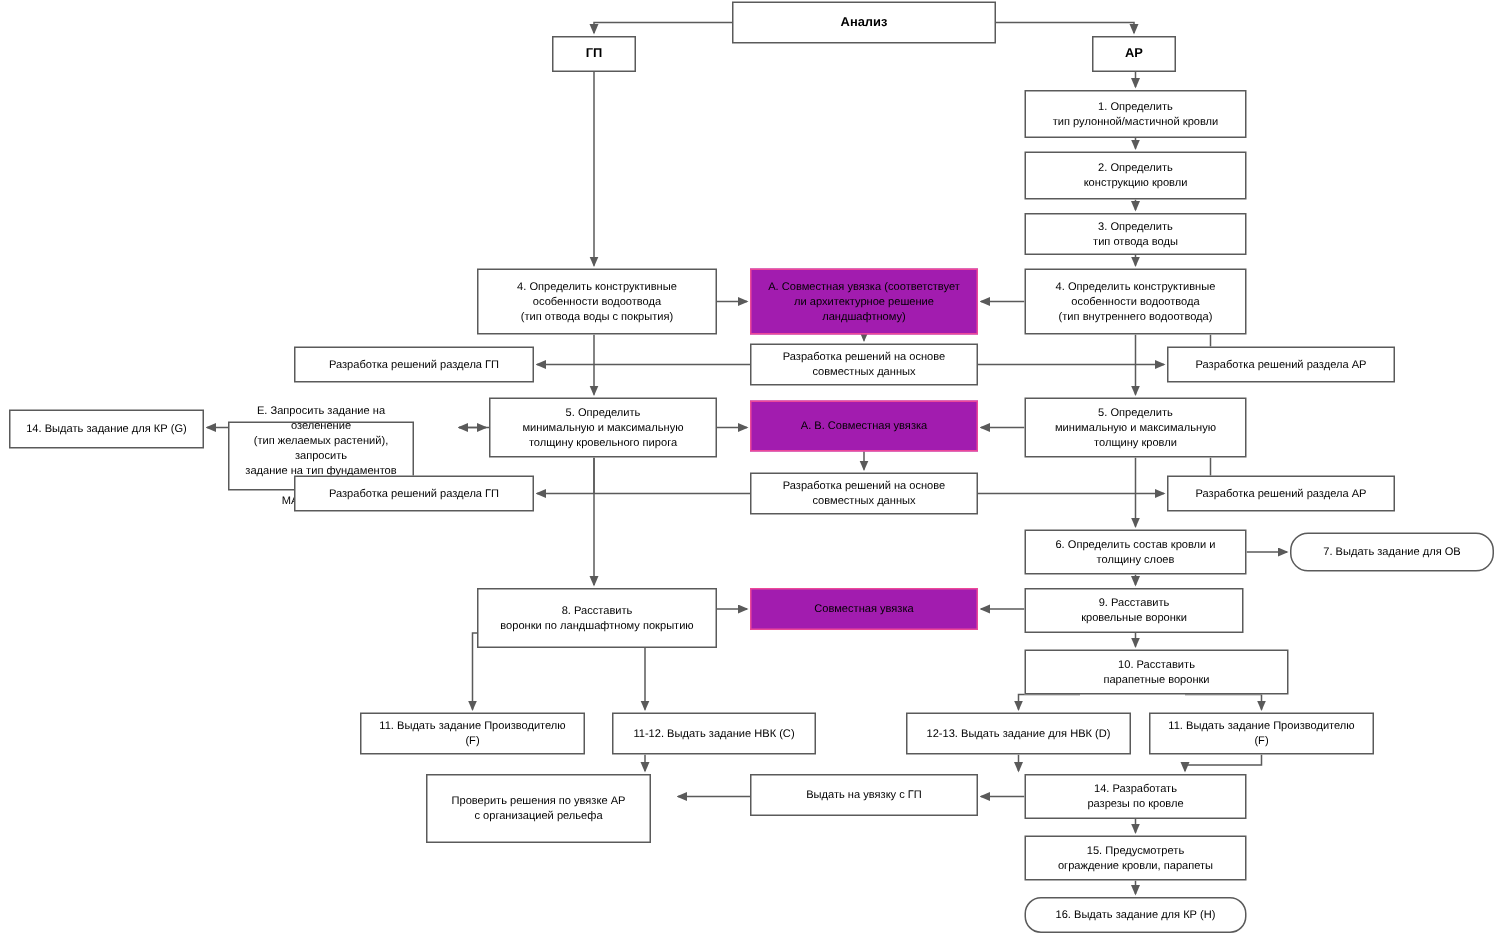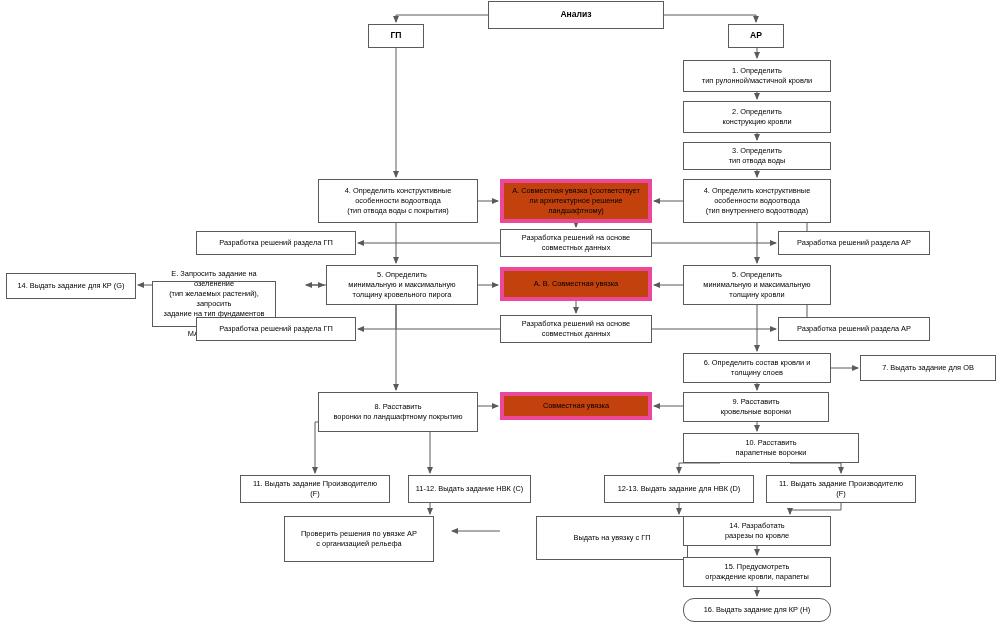--- a/index.html
+++ b/index.html
@@ -14,21 +14,21 @@
     display:flex;
     align-items:center;
     justify-content:center;
     text-align:center;
     font-size:7.4px;
     line-height:1.35;
     color:#000;
     padding:1px 6px;
     z-index:2;
   }
-  .node.blue{ background:#c2410c; border:4px solid #ec4899; }
+  .node.blue{ background:#a21caf; border:1px solid #ec4899; }
   .node.bold{ font-weight:bold; font-size:8.6px; }
   .node span{display:block;width:100%;white-space:pre-line;}
 </style>
 </head>
 <body>
 
 <div id="canvas">
 
   <svg class="lines" viewBox="0 0 1000 624">
     <defs>
@@ -201,21 +201,21 @@
         <span>Разработка решений на основе
 совместных данных</span>
       </div>
       <div class="node" style="left: 778px; top: 317px; width: 152px; height: 24px;">
         <span>Разработка решений раздела АР</span>
       </div>
       <div class="node" style="left: 683px; top: 353px; width: 148px; height: 30px;">
         <span>6. Определить состав кровли и
 толщину слоев</span>
       </div>
-      <div class="node" style="left: 860px; top: 355px; width: 136px; height: 26px;">
+      <div class="node" style="left: 860px; top: 355px; width: 136px; height: 26px; border-radius: 12px;">
         <span>7. Выдать задание для ОВ</span>
       </div>
       <div class="node" style="left: 318px; top: 392px; width: 160px; height: 40px;">
         <span>8. Расставить
 воронки по ландшафтному покрытию</span>
       </div>
       <div class="node blue" style="left: 500px; top: 392px; width: 152px; height: 28px;">
         <span>Совместная увязка</span>
       </div>
       <div class="node" style="left: 683px; top: 392px; width: 146px; height: 30px;">
@@ -223,35 +223,35 @@
 кровельные воронки</span>
       </div>
       <div class="node" style="left: 683px; top: 433px; width: 176px; height: 30px;">
         <span>10. Расставить
 парапетные воронки</span>
       </div>
       <div class="node" style="left: 240px; top: 475px; width: 150px; height: 28px;">
         <span>11. Выдать задание Производителю
 (F)</span>
       </div>
-      <div class="node" style="left: 408px; top: 475px; width: 123px; height: 28px;">
+      <div class="node" style="left: 408px; top: 475px; width: 136px; height: 28px;">
         <span>11-12. Выдать  задание НВК (С)</span>
       </div>
       <div class="node" style="left: 604px; top: 475px; width: 150px; height: 28px;">
         <span>12-13. Выдать задание для НВК (D)</span>
       </div>
       <div class="node" style="left: 766px; top: 475px; width: 150px; height: 28px;">
         <span>11. Выдать задание Производителю
 (F)</span>
       </div>
       <div class="node" style="left: 284px; top: 516px; width: 150px; height: 46px;">
         <span>Проверить решения по увязке АР
 с организацией рельефа</span>
       </div>
-      <div class="node" style="left: 500px; top: 516px; width: 152px; height: 44px; margin-left: 36px;">
+      <div class="node" style="left: 500px; top: 516px; width: 152px; height: 28px;">
         <span>Выдать на увязку с ГП</span>
       </div>
       <div class="node" style="left: 683px; top: 516px; width: 148px; height: 30px;">
         <span>14. Разработать
 разрезы по кровле</span>
       </div>
       <div class="node" style="left: 683px; top: 557px; width: 148px; height: 30px;">
         <span>15. Предусмотреть
 ограждение кровли, парапеты</span>
       </div>

